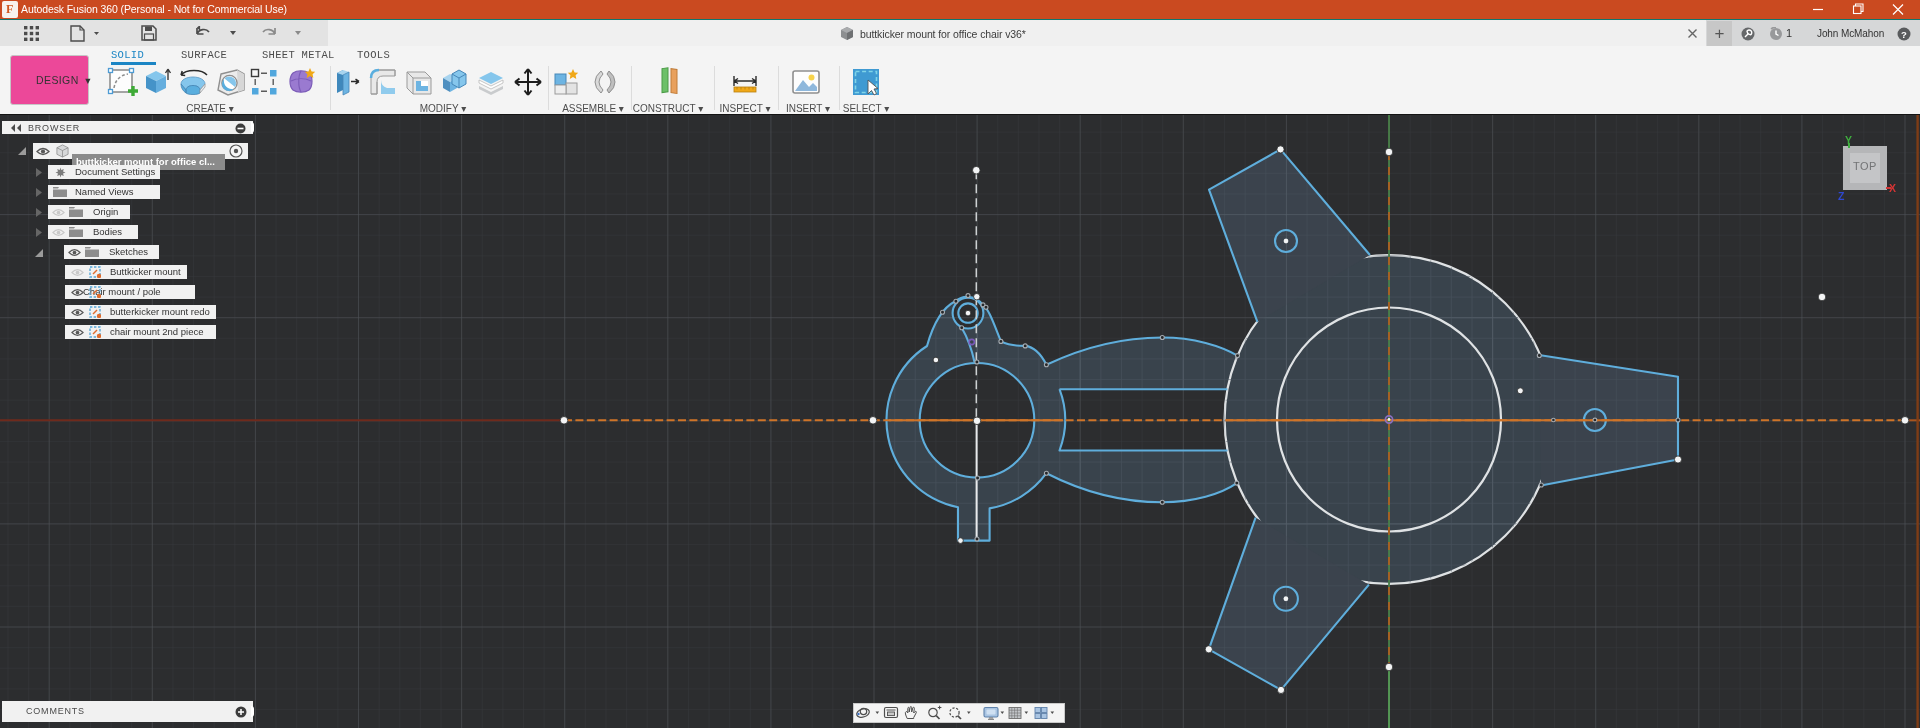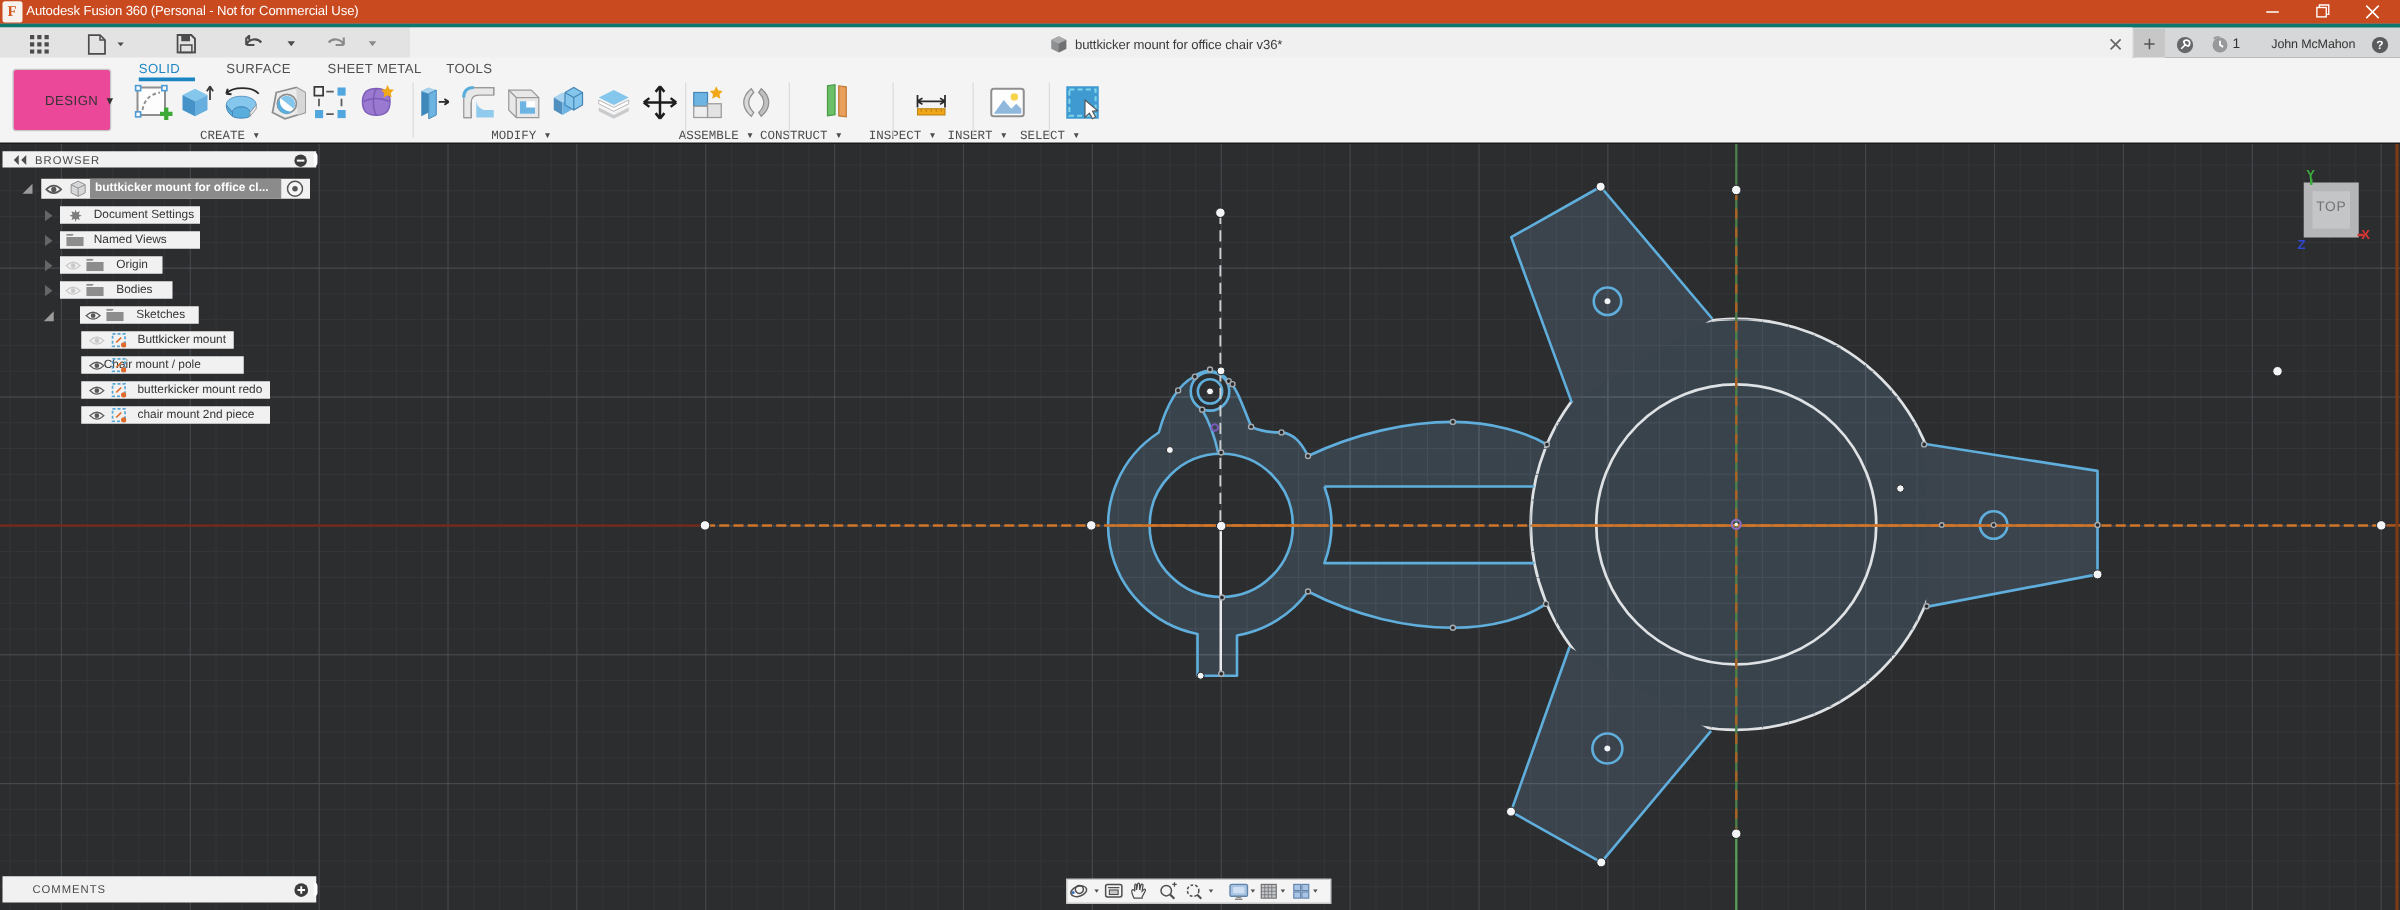--- a/index.html
+++ b/index.html
@@ -7,35 +7,35 @@
   #app { position:relative; width:1920px; height:728px; background:#2c2d2f; }
 
   
   #titlebar { position:absolute; left:0; top:0; width:1920px; height:19px; background:#ca4a20; }
   #fusionlogo { position:absolute; left:2px; top:1px; width:16px; height:17px; background:#f7f2ee; border-radius:2px; }
   #fusionlogo span { position:absolute; left:4px; top:1px; color:#d1561f; font-size:12px; font-weight:bold; font-family:"Liberation Serif",serif;}
   #title-text { position:absolute; left:21px; top:3px; color:#ffffff; font-size:10.5px; letter-spacing:-0.1px; }
   .winbtn { position:absolute; top:0; width:30px; height:19px; }
 
   
-  #tabbar { position:absolute; left:0; top:19px; width:1920px; height:27px; background:#d6d7d8; border-top:3px solid #0f766e; }
+  #tabbar { position:absolute; left:0; top:19px; width:1920px; height:27px; background:#d6d7d8; border-top:1px solid #0f766e; }
   #qatzone { position:absolute; left:0; top:0; width:328px; height:27px; background:#e3e3e3; }
   #doctab { position:absolute; left:328px; top:0; width:1378px; height:27px; background:#f0f0f0; }
   #doctab .dtext { position:absolute; left:532px; top:7.5px; font-size:10.5px; color:#3c3c3c; letter-spacing:-0.1px; }
   #plusbtn { position:absolute; left:1707px; top:1px; width:25px; height:26px; background:#c7c7c7; color:#555; font-size:17px; text-align:center; line-height:25px;}
   #username { position:absolute; left:1817px; top:8px; font-size:10px; color:#333; letter-spacing:-0.1px; }
 
   
   #toolbar { position:absolute; left:0; top:46px; width:1920px; height:68px; background:#f4f4f4; }
   #designbtn { position:absolute; left:10px; top:9px; width:79px; height:50px; background:#ec4899; border:1px solid #c6c6c6; border-radius:3px; }
   #designbtn span { position:absolute; left:25px; top:18px; font-size:10.5px; color:#333; letter-spacing:0.4px; }
-  .ttab { position:absolute; top:3px; font-size:10.5px; color:#4d4d4d; letter-spacing:0.3px;}
+  .ttab { position:absolute; top:3px; font-size:10.5px; color:#4d4d4d; letter-spacing:0.3px;font-family:Liberation Mono, monospace;}
   .ttab.active { color:#1b85c4; }
   #solidline { position:absolute; left:111px; top:16px; width:45px; height:3px; background:#1b85c4; }
-  .glabel { position:absolute; top:57px; font-size:10px; color:#4d4d4d; text-align:left;font-family:Liberation Mono, monospace; }
+  .glabel { position:absolute; top:57px; font-size:10px; color:#4d4d4d; text-align:center; }
   .gsep { position:absolute; top:20px; height:44px; width:1px; background:#dcdcdc; }
   .ticon { position:absolute; top:20px; width:32px; height:32px; }
 
   
   #canvas { position:absolute; left:0; top:114px; width:1920px; height:614px; background:#2c2d2f; border-top:1px solid #141414;}
 
   
   #browser { position:absolute; left:0; top:120px; width:260px; }
   .brow { position:absolute; height:14px; background:#f1f1f1; font-size:9.5px; color:#333; white-space:nowrap; }
   #bheader { position:absolute; left:2px; top:1px; width:251px; height:13px; background:#f1f1f1; }
@@ -468,21 +468,21 @@
       </svg>
     <div class="brow" style="left:33px;top:23px;width:215px;height:16px">
       <svg style="position:absolute;left:3px;top:3.5px" width="14" height="9" viewBox="0 0 14 9">
           <path d="M1 4.5 Q7 -1.5 13 4.5 Q7 10.5 1 4.5 Z" fill="none" stroke="#585858" stroke-width="1.3"></path>
           <circle cx="7" cy="4.5" r="2.1" fill="#585858"></circle>
         </svg>
       <svg style="position:absolute;left:22px;top:1px" width="15" height="14" viewBox="0 0 16 15">
           <path d="M8 1 L14 4 V11 L8 14 L2 11 V4 Z" fill="#d7d8d9" stroke="#8a8a8a" stroke-width="0.8"></path>
           <path d="M2 4 L8 7 L14 4 M8 7 V14" fill="none" stroke="#8a8a8a" stroke-width="0.8"></path>
         </svg>
-      <div style="position:absolute;left:39px;top:0;width:153px;height:16px;background:#8b8b8b;color:#fff;font-size:9.5px;font-weight:bold;line-height:16px;padding-left:4px">buttkicker mount for office cl...</div>
+      <div style="position:absolute;left:39px;top:11px;width:153px;height:16px;background:#8b8b8b;color:#fff;font-size:9.5px;font-weight:bold;line-height:16px;padding-left:4px">buttkicker mount for office cl...</div>
       <svg style="position:absolute;left:196px;top:1px" width="14" height="14" viewBox="0 0 14 14">
           <circle cx="7" cy="7" r="6" fill="#f6f6f6" stroke="#555" stroke-width="1.2"></circle>
           <circle cx="7" cy="7" r="2.2" fill="#555"></circle>
         </svg>
     </div>
 
     <svg style="position:absolute;left:35px;top:48px" width="8" height="9" viewBox="0 0 8 9">
         <path d="M1 0 L7 4.5 L1 9 Z" fill="#666"></path>
       </svg>
     <div class="brow" style="left:48px;top:45px;width:112px;line-height:14px">

